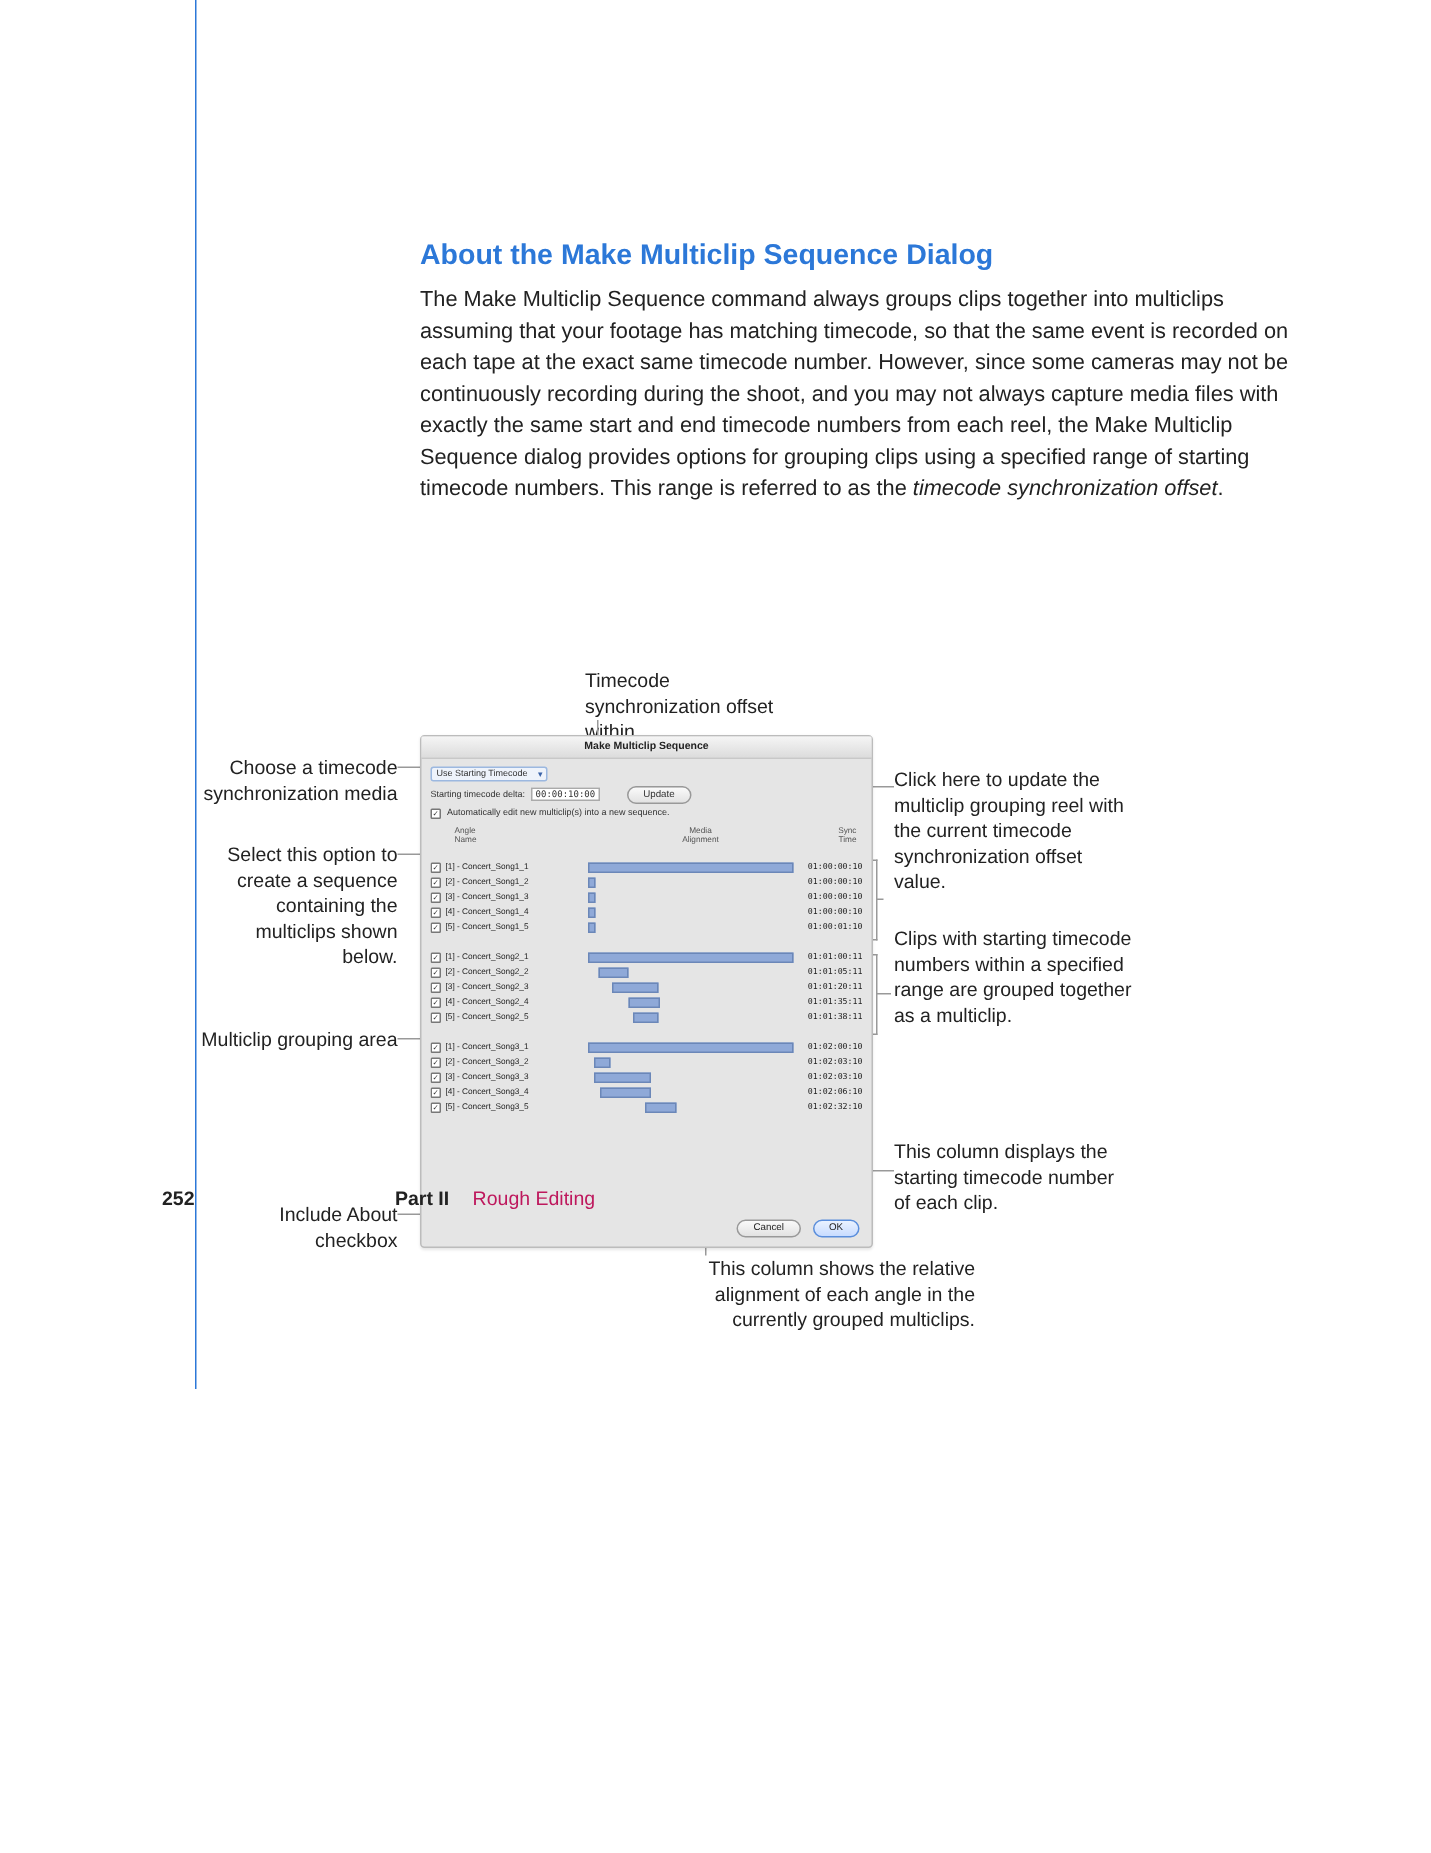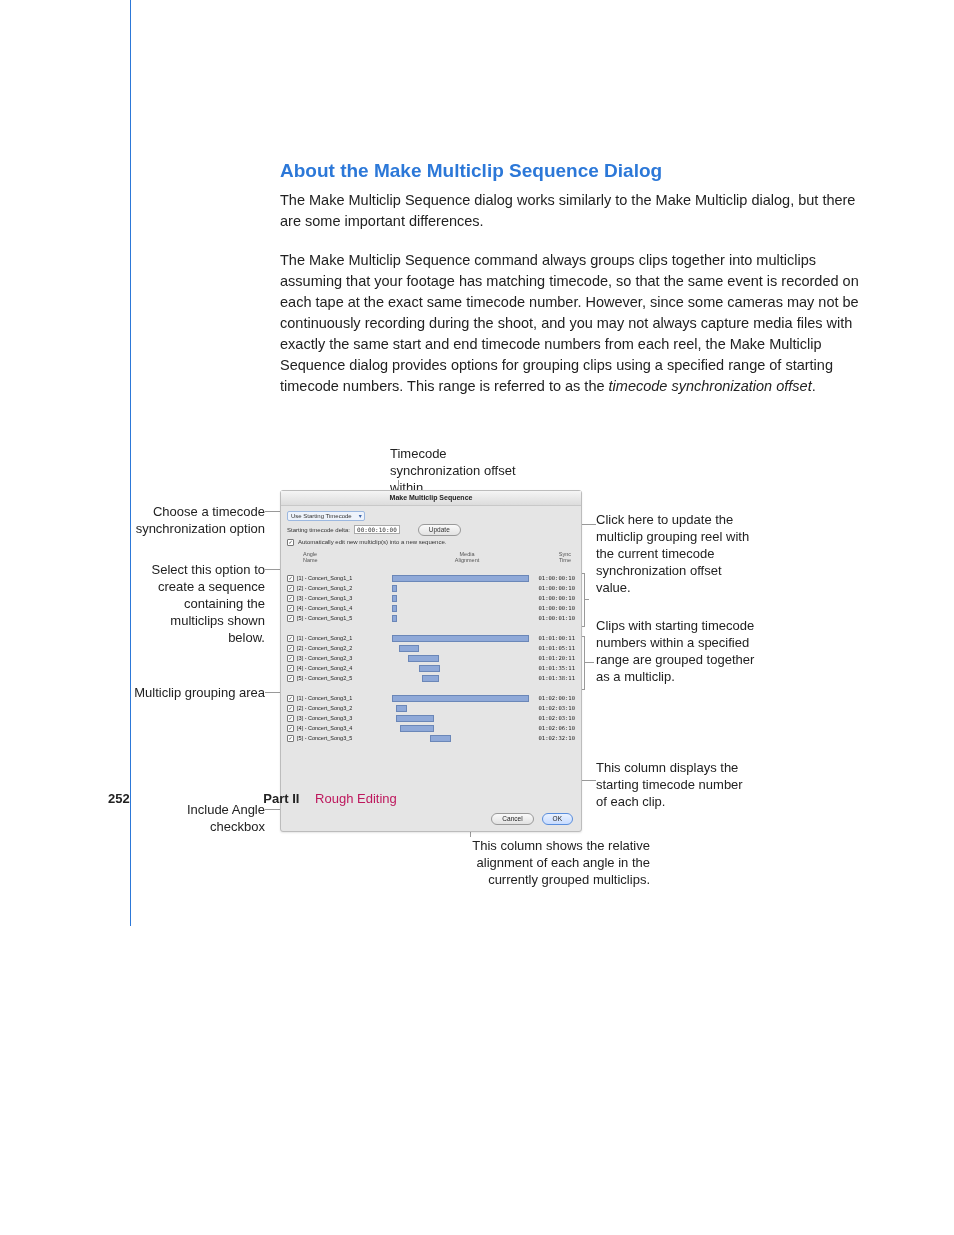--- a/index.html
+++ b/index.html
@@ -44,40 +44,39 @@
   .footer .pt{font-weight:600;}
   .footer .st{color:#be185d;margin-left:12px;}
 </style>
 </head>
 <body>
 <div class="page">
   <div class="side-rule"></div>
 
   <div class="content">
     <h2 class="doc-h2">About the Make Multiclip Sequence Dialog</h2>
-    <p class="body-p">The Make Multiclip Sequence dialog works similarly to the Make Multiclip dialog, but there are some important differences.</p>
     <p class="body-p">
       <span>The Make Multiclip Sequence command always groups clips together into multiclips assuming that your footage has matching timecode, so that the same event is recorded on each tape at the exact same timecode number. However, since some cameras may not be continuously recording during the shoot, and you may not always capture media files with exactly the same start and end timecode numbers from each reel, the Make Multiclip Sequence dialog provides options for grouping clips using a specified range of starting timecode numbers. This range is referred to as the</span> <em>timecode synchronization offset</em><span>.</span>
     </p>
   </div>
 
   <div class="fig-wrap">
     <div class="fig-label">Timecode synchronization offset within</div>
     <div class="fig-vline-top"></div>
 
-    <div class="callout left" style="left:0;top:64px;width:135px;">Choose a timecode synchronization option</div>
+    <div class="callout left" style="left:0;top:64px;width:135px;">Choose a timecode synchronization media</div>
     <div class="cl-line" style="left:135px;top:71px;width:20px;"></div>
 
     <div class="callout left" style="left:0;top:122px;width:135px;">Select this option to create a sequence containing the multiclips shown below.</div>
     <div class="cl-line" style="left:135px;top:129px;width:20px;"></div>
 
     <div class="callout left" style="left:0;top:245px;width:135px;">Multiclip grouping area</div>
     <div class="cl-line" style="left:135px;top:252px;width:20px;"></div>
 
-    <div class="callout left" style="left:0;top:362px;width:135px;">Include Angle checkbox</div>
+    <div class="callout left" style="left:0;top:362px;width:135px;">Include About checkbox</div>
     <div class="cl-line" style="left:135px;top:369px;width:26px;"></div>
 
     <div class="callout" style="left:466px;top:72px;width:160px;">Click here to update the multiclip grouping reel with the current timecode synchronization offset value.</div>
     <div class="cl-line" style="left:448px;top:84px;width:18px;"></div>
 
     <div class="callout" style="left:466px;top:178px;width:160px;">Clips with starting timecode numbers within a specified range are grouped together as a multiclip.</div>
     <div class="brk" style="left:448px;top:133px;height:52px;"></div>
     <div class="cl-line" style="left:454px;top:159px;width:5px;"></div>
     <div class="brk" style="left:448px;top:196px;height:52px;"></div>
     <div class="cl-line" style="left:454px;top:222px;width:10px;"></div>

